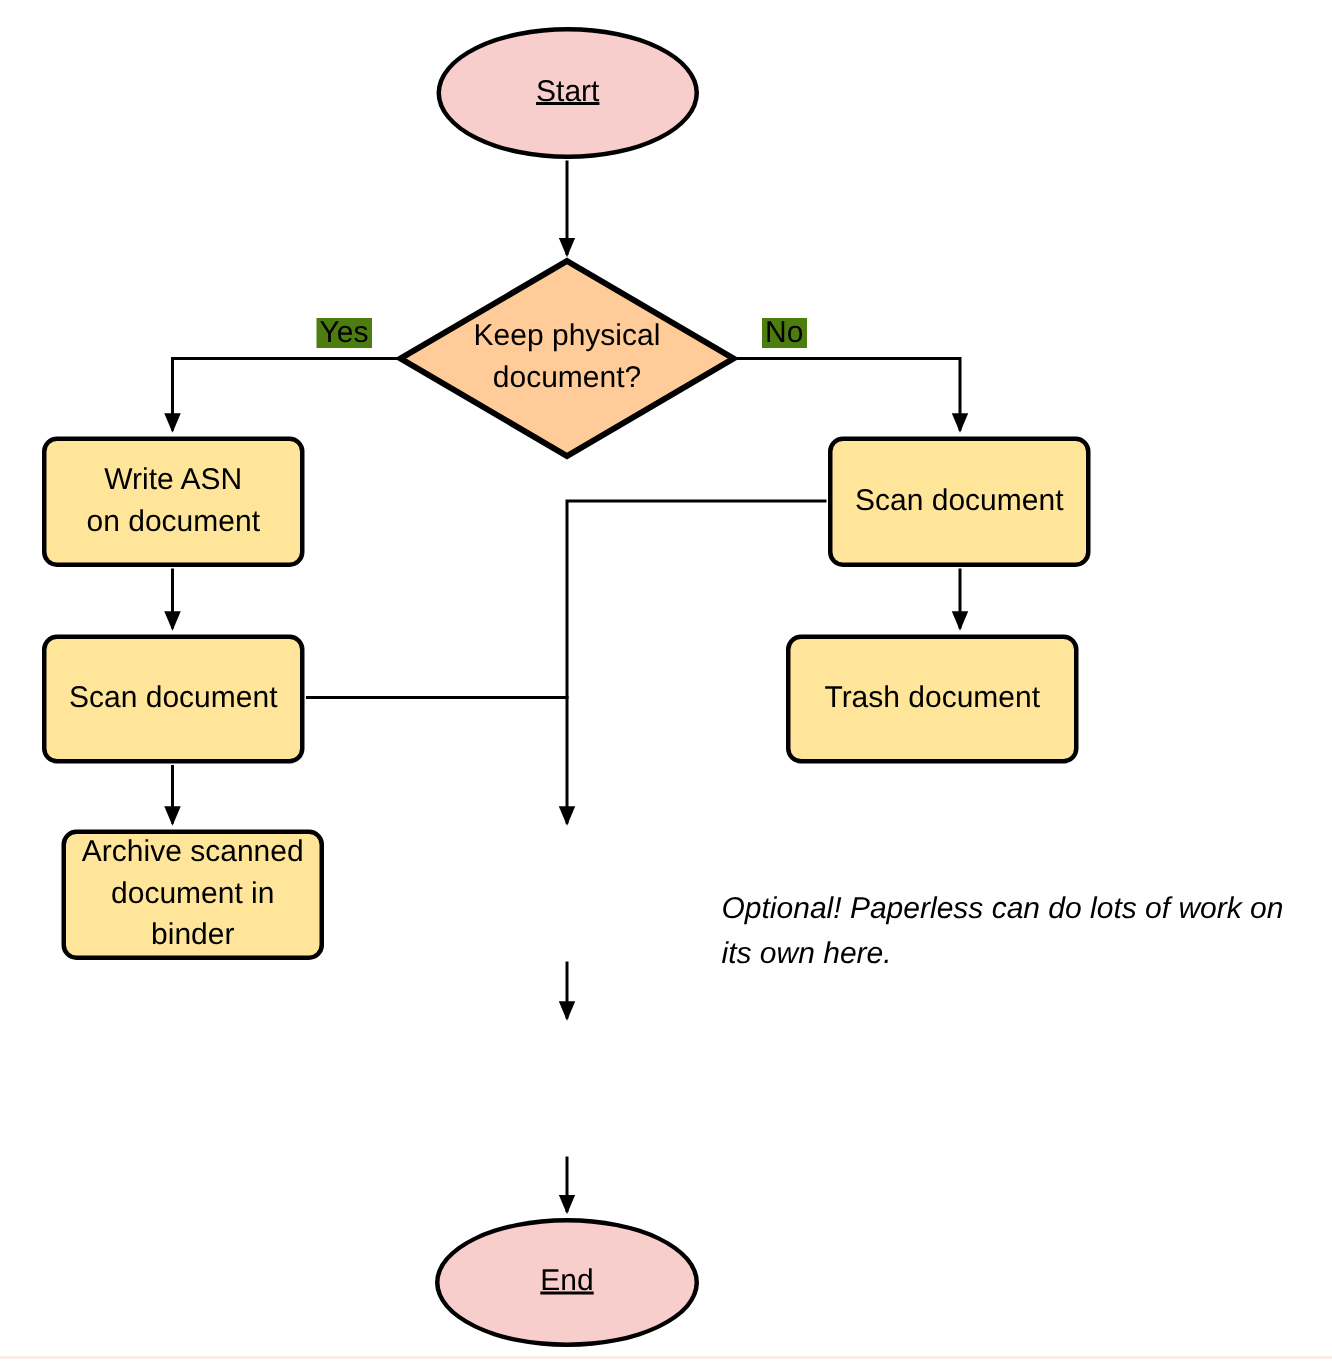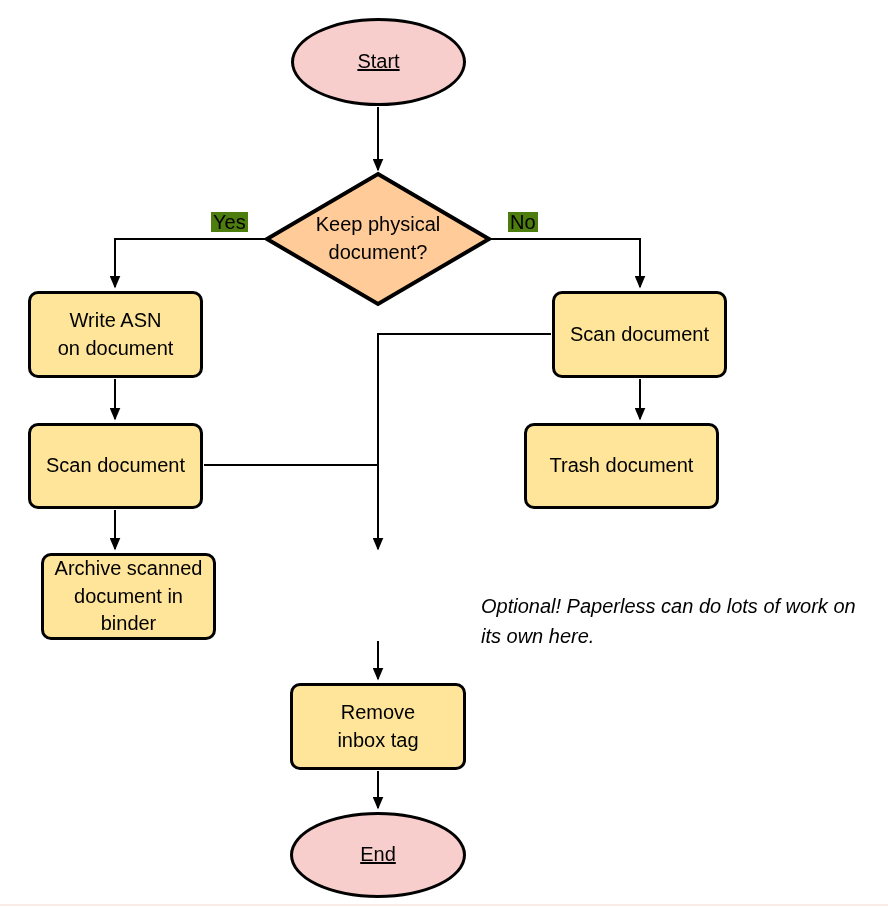--- a/index.html
+++ b/index.html
@@ -120,22 +120,20 @@
 
   <div id="node-archive" class="node process">Archive scanned
 document in
 binder</div>
 
   <div id="node-scan-right" class="node process">Scan document</div>
 
   <div id="node-trash" class="node process">Trash document</div>
 
 
-  <div id="node-remove-inbox" class="node process">Remove
-inbox tag</div>
 
   <div id="node-end" class="node terminal">End</div>
 
   <div id="label-yes" class="edge-label">Yes</div>
 
   <div id="label-no" class="edge-label">No</div>
 
   <div class="annotation">Optional! Paperless can do lots of work on
 its own here.</div>
 

